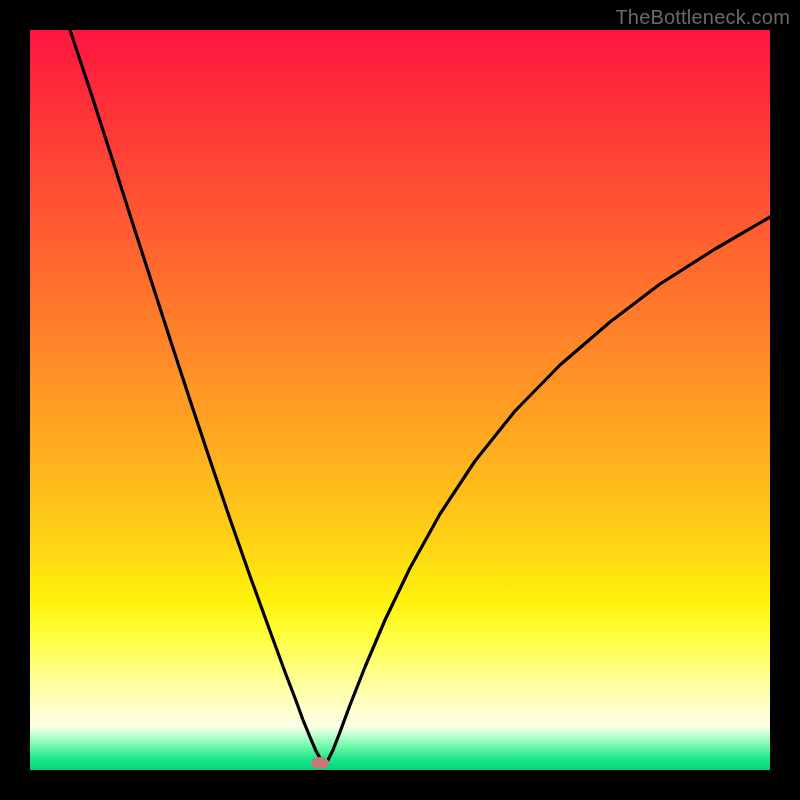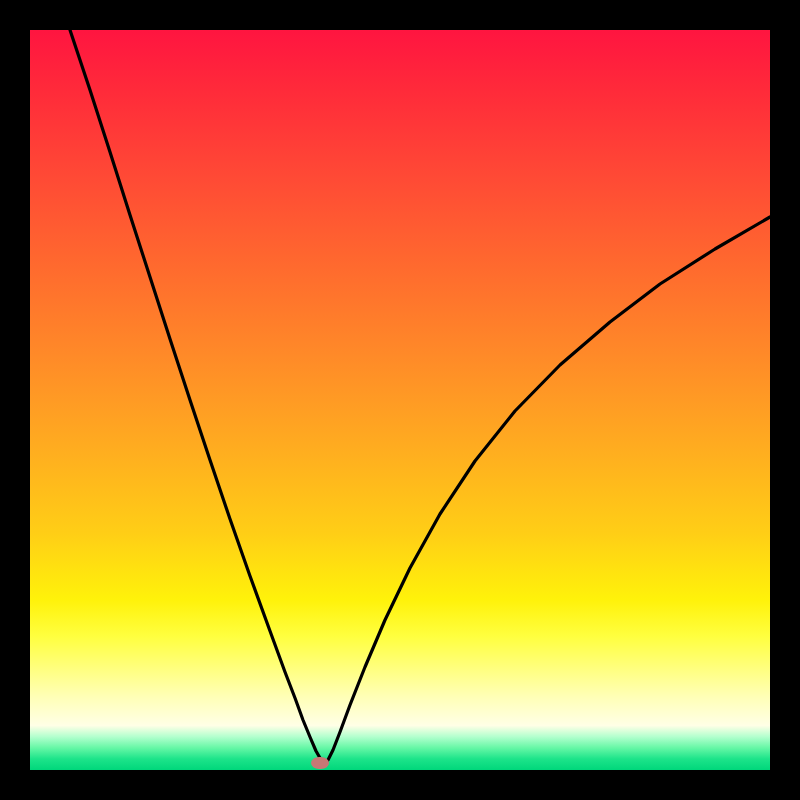--- a/index.html
+++ b/index.html
@@ -80,14 +80,15 @@
   <div class="plot-area">
 
     <svg class="curve" viewBox="0 0 740 740" preserveAspectRatio="none">
       <path id="curve-path" fill="none" stroke="#000" stroke-width="3.2" stroke-linejoin="round" stroke-linecap="round" d="M40 0 L60 60 L80 122 L100 185 L120 247 L140 309 L160 370 L180 430 L200 489 L220 546 L240 601 L255 642 L265 668 L273 690 L280 707 L286 721 L290 728 L294 733 L298 730 L303 720 L310 702 L320 675 L335 637 L355 590 L380 538 L410 484 L445 431 L485 381 L530 335 L580 292 L630 254 L685 219 L740 187"></path>
     </svg>
 
     <div class="marker" id="marker" style="left: 290px; top: 733px; background: rgb(199, 120, 117);"></div>
 
   </div>
 
+  <div class="watermark">TheBottleneck.com</div>
 
 </div>
 
 </body></html>

